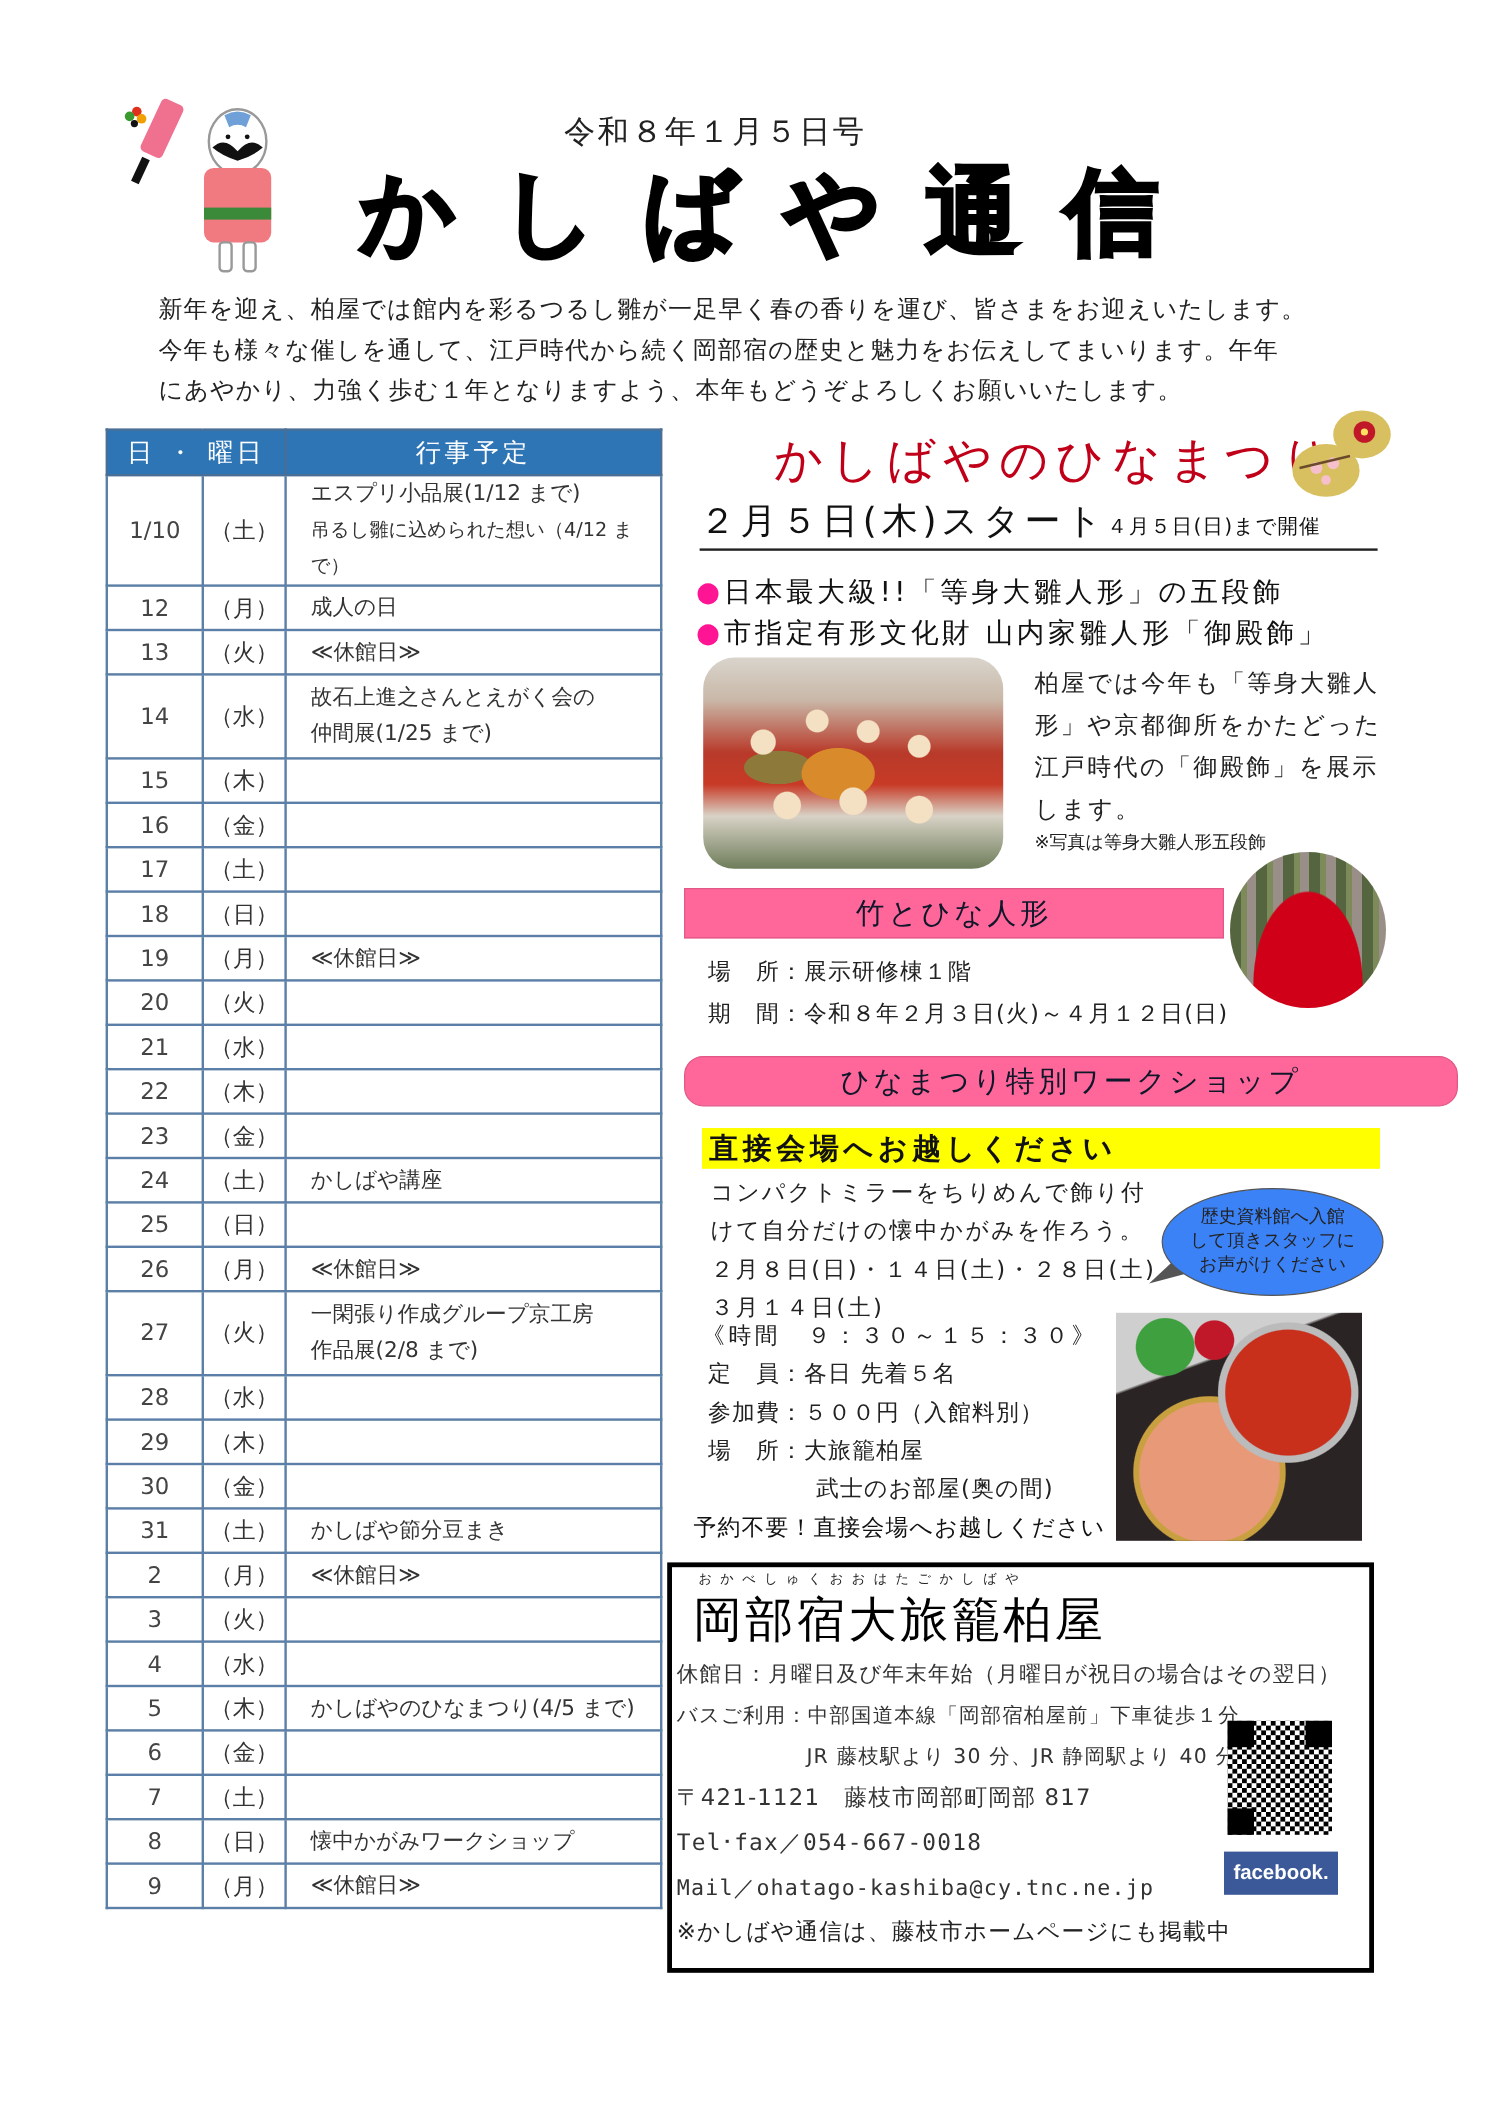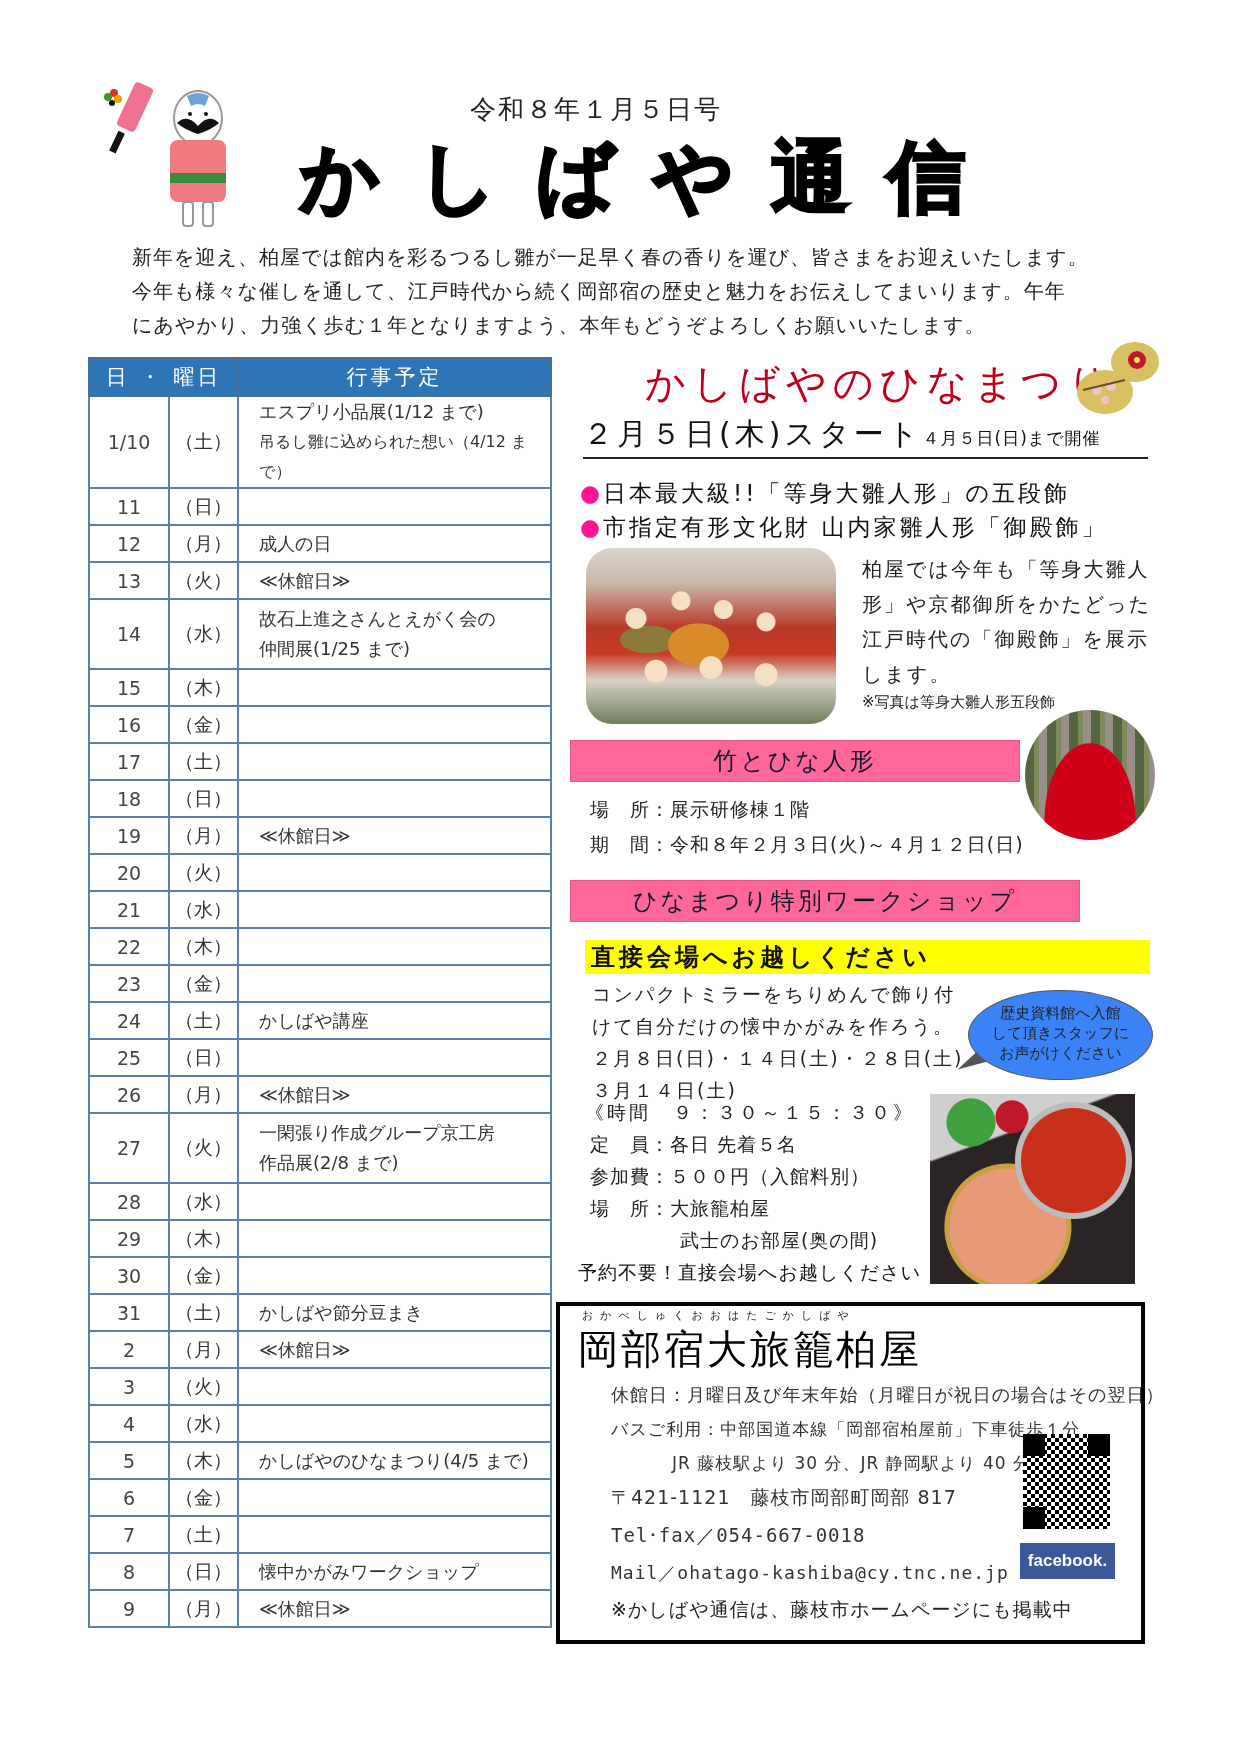--- a/index.html
+++ b/index.html
@@ -59,21 +59,21 @@
   .bamboo-bar { left: 570px; top: 740px; width: 450px; height: 42px; line-height: 40px; }
   .bamboo-photo { left: 1025px; top: 710px; width: 130px; height: 130px; border-radius: 50%; overflow: hidden;
     background: radial-gradient(ellipse at 50% 85%, #d00018 0 45px, transparent 46px),
                 repeating-linear-gradient(90deg, #55653f 0 9px, #7d8a5a 9px 14px, transparent 14px 22px),
                 #9a8f88; }
   .info-line { left: 590px; font-size: 19px; letter-spacing: 1px; color: #222; white-space: nowrap; }
   .bamboo-place { top: 797px; }
   .bamboo-period { top: 832px; }
 
   
-  .ws-bar { left: 570px; top: 880px; width: 510px; height: 42px; line-height: 40px; }
+  .ws-bar { left: 570px; top: 880px; width: 645px; height: 42px; line-height: 40px; border-radius: 16px; }
   .ws-title { left: 585px; top: 940px; width: 565px; height: 34px; background: #ffff00; font-size: 24px; letter-spacing: 4px; line-height: 34px; padding-left: 6px; color: #111; font-weight: bold; }
   .ws-body { left: 592px; top: 978px; width: 380px; font-size: 19px; line-height: 32px; letter-spacing: 2px; color: #222; }
   .ws-time { left: 585px; top: 1100px; font-size: 19px; letter-spacing: 3px; color: #222; white-space: nowrap; }
   .ws-detail { left: 590px; font-size: 19px; letter-spacing: 1px; color: #222; white-space: nowrap; }
   .ws-cap { top: 1132px; } .ws-fee { top: 1164px; } .ws-place { top: 1196px; } .ws-place2 { top: 1228px; left: 680px; }
   .ws-note { left: 578px; top: 1260px; font-size: 19px; letter-spacing: 1px; color: #111; font-weight: normal; white-space: nowrap; }
 
   .bubble { left: 968px; top: 990px; width: 185px; height: 90px; border: 1.5px solid #555; border-radius: 50%; background: #3b82f6;
     font-size: 15px; line-height: 20px; text-align: center; padding-top: 12px; color: #222; }
   .bubble-tail { left: 955px; top: 1050px; width: 0; height: 0; border-top: 16px solid transparent; border-right: 30px solid #555; transform: rotate(-15deg); }
@@ -82,21 +82,21 @@
     background: radial-gradient(circle at 70% 35%, #c9301c 0 52px, #bbb 53px 58px, transparent 59px),
                 radial-gradient(circle at 38% 70%, #e89a78 0 58px, #c9a040 59px 63px, transparent 64px),
                 radial-gradient(circle at 40% 12%, #c01828 0 16px, transparent 17px),
                 radial-gradient(ellipse at 20% 15%, #3fa040 0 24px, transparent 25px),
                 linear-gradient(160deg, #cfcfcf 0 25%, #2b2424 26% 100%); }
 
   
   .info-box { left: 556px; top: 1302px; width: 589px; height: 342px; border: 4px solid #000; }
   .furigana { left: 582px; top: 1308px; font-size: 11px; letter-spacing: 7px; color: #222; white-space: nowrap; }
   .facility-name { left: 578px; top: 1322px; font-size: 40px; letter-spacing: 3px; color: #000; white-space: nowrap; }
-  .box-line { left: 611px; font-size: 17px; color: #333; letter-spacing: 1px; white-space: nowrap; }
+  .box-line { left: 564px; font-size: 17px; color: #333; letter-spacing: 1px; white-space: nowrap; }
   .closed { top: 1383px; font-size: 18px; }
   .bus { top: 1418px; }
   .bus2 { top: 1452px; left: 672px; }
   .addr { top: 1485px; font-size: 19px; }
   .tel { top: 1523px; font-size: 19px; font-family: "DejaVu Sans Mono", monospace; }
   .mail { top: 1561px; font-size: 18px; font-family: "DejaVu Sans Mono", monospace; }
   .note { top: 1597px; font-size: 19px; color: #222; }
 
   .qr { left: 1023px; top: 1434px; width: 87px; height: 95px;
     background:
@@ -149,25 +149,20 @@
   <tbody id="sched-body">
       <tr class="tall">
         <td class="c-date">1/10</td>
         <td class="c-dow">（土）</td>
         <td class="c-event">
           <div>エスプリ小品展(1/12 まで)</div>
           <div class="small" style="font-size: 16px;">吊るし雛に込められた想い（4/12 まで）</div>
         </td>
       </tr>
       <tr>
-        <td class="c-date">11</td>
-        <td class="c-dow">（日）</td>
-        <td class="c-event"></td>
-      </tr>
-      <tr>
         <td class="c-date">12</td>
         <td class="c-dow">（月）</td>
         <td class="c-event">成人の日</td>
       </tr>
       <tr>
         <td class="c-date">13</td>
         <td class="c-dow">（火）</td>
         <td class="c-event">≪休館日≫</td>
       </tr>
       <tr class="tall">

